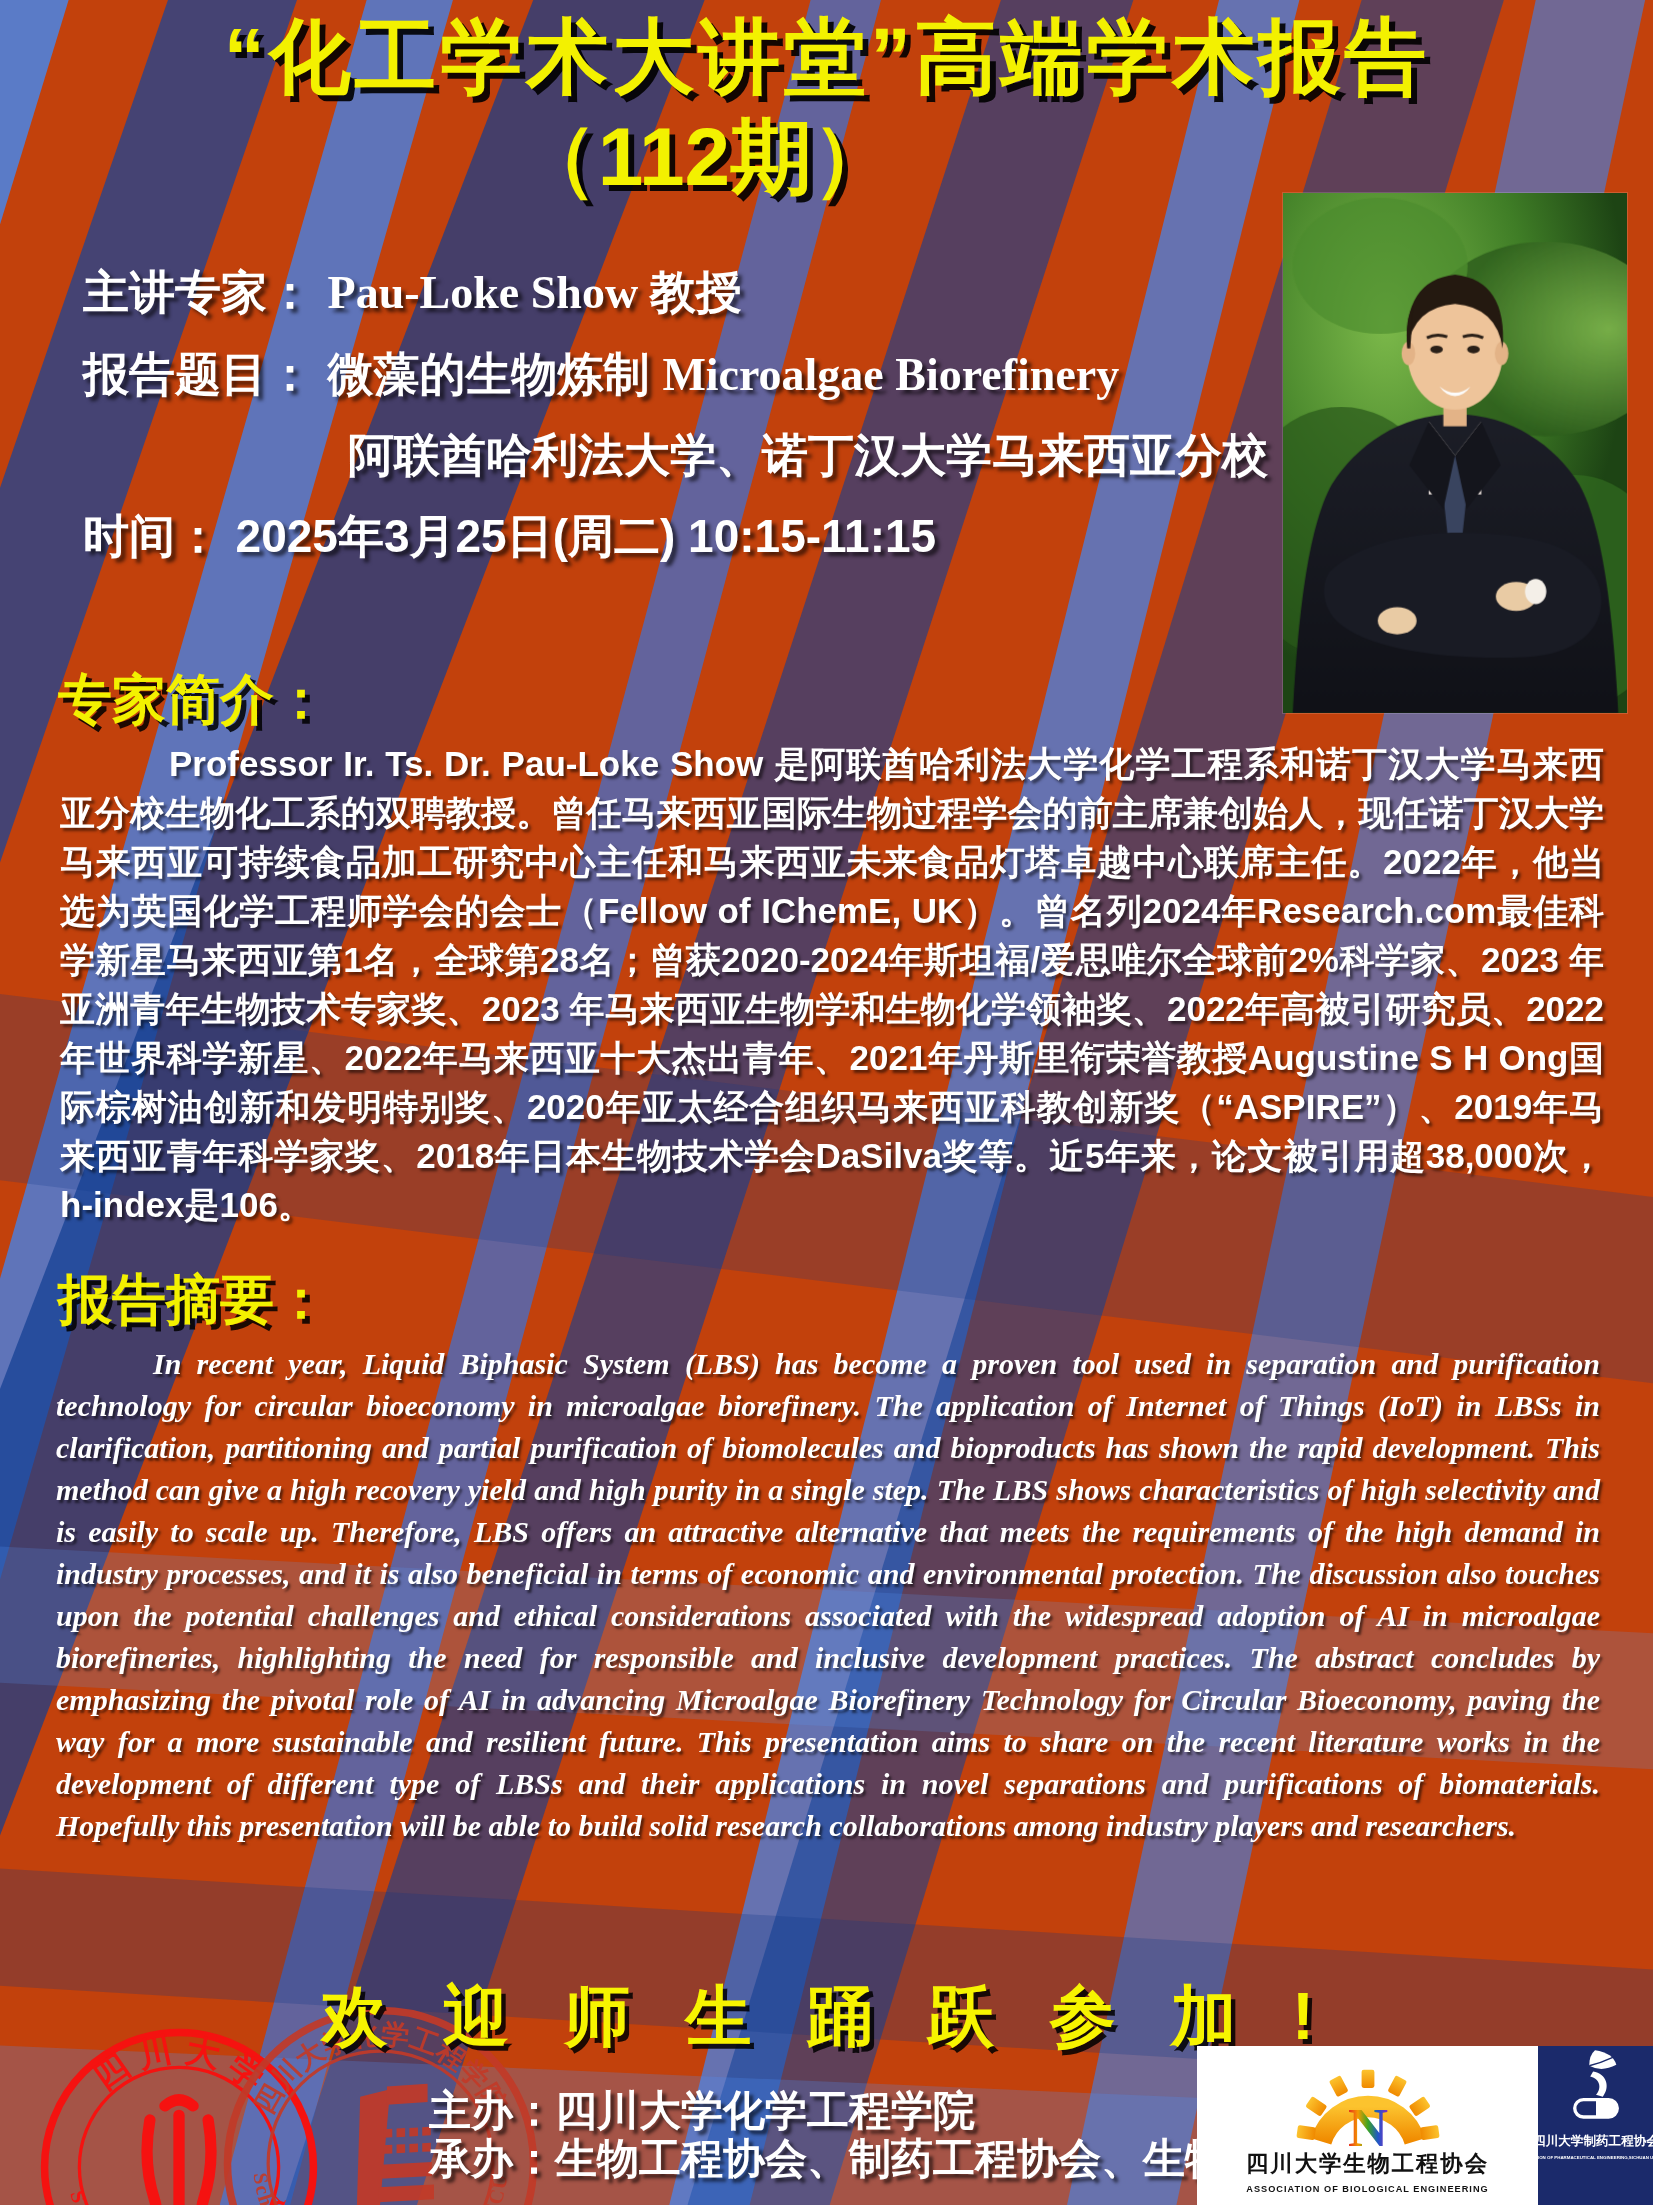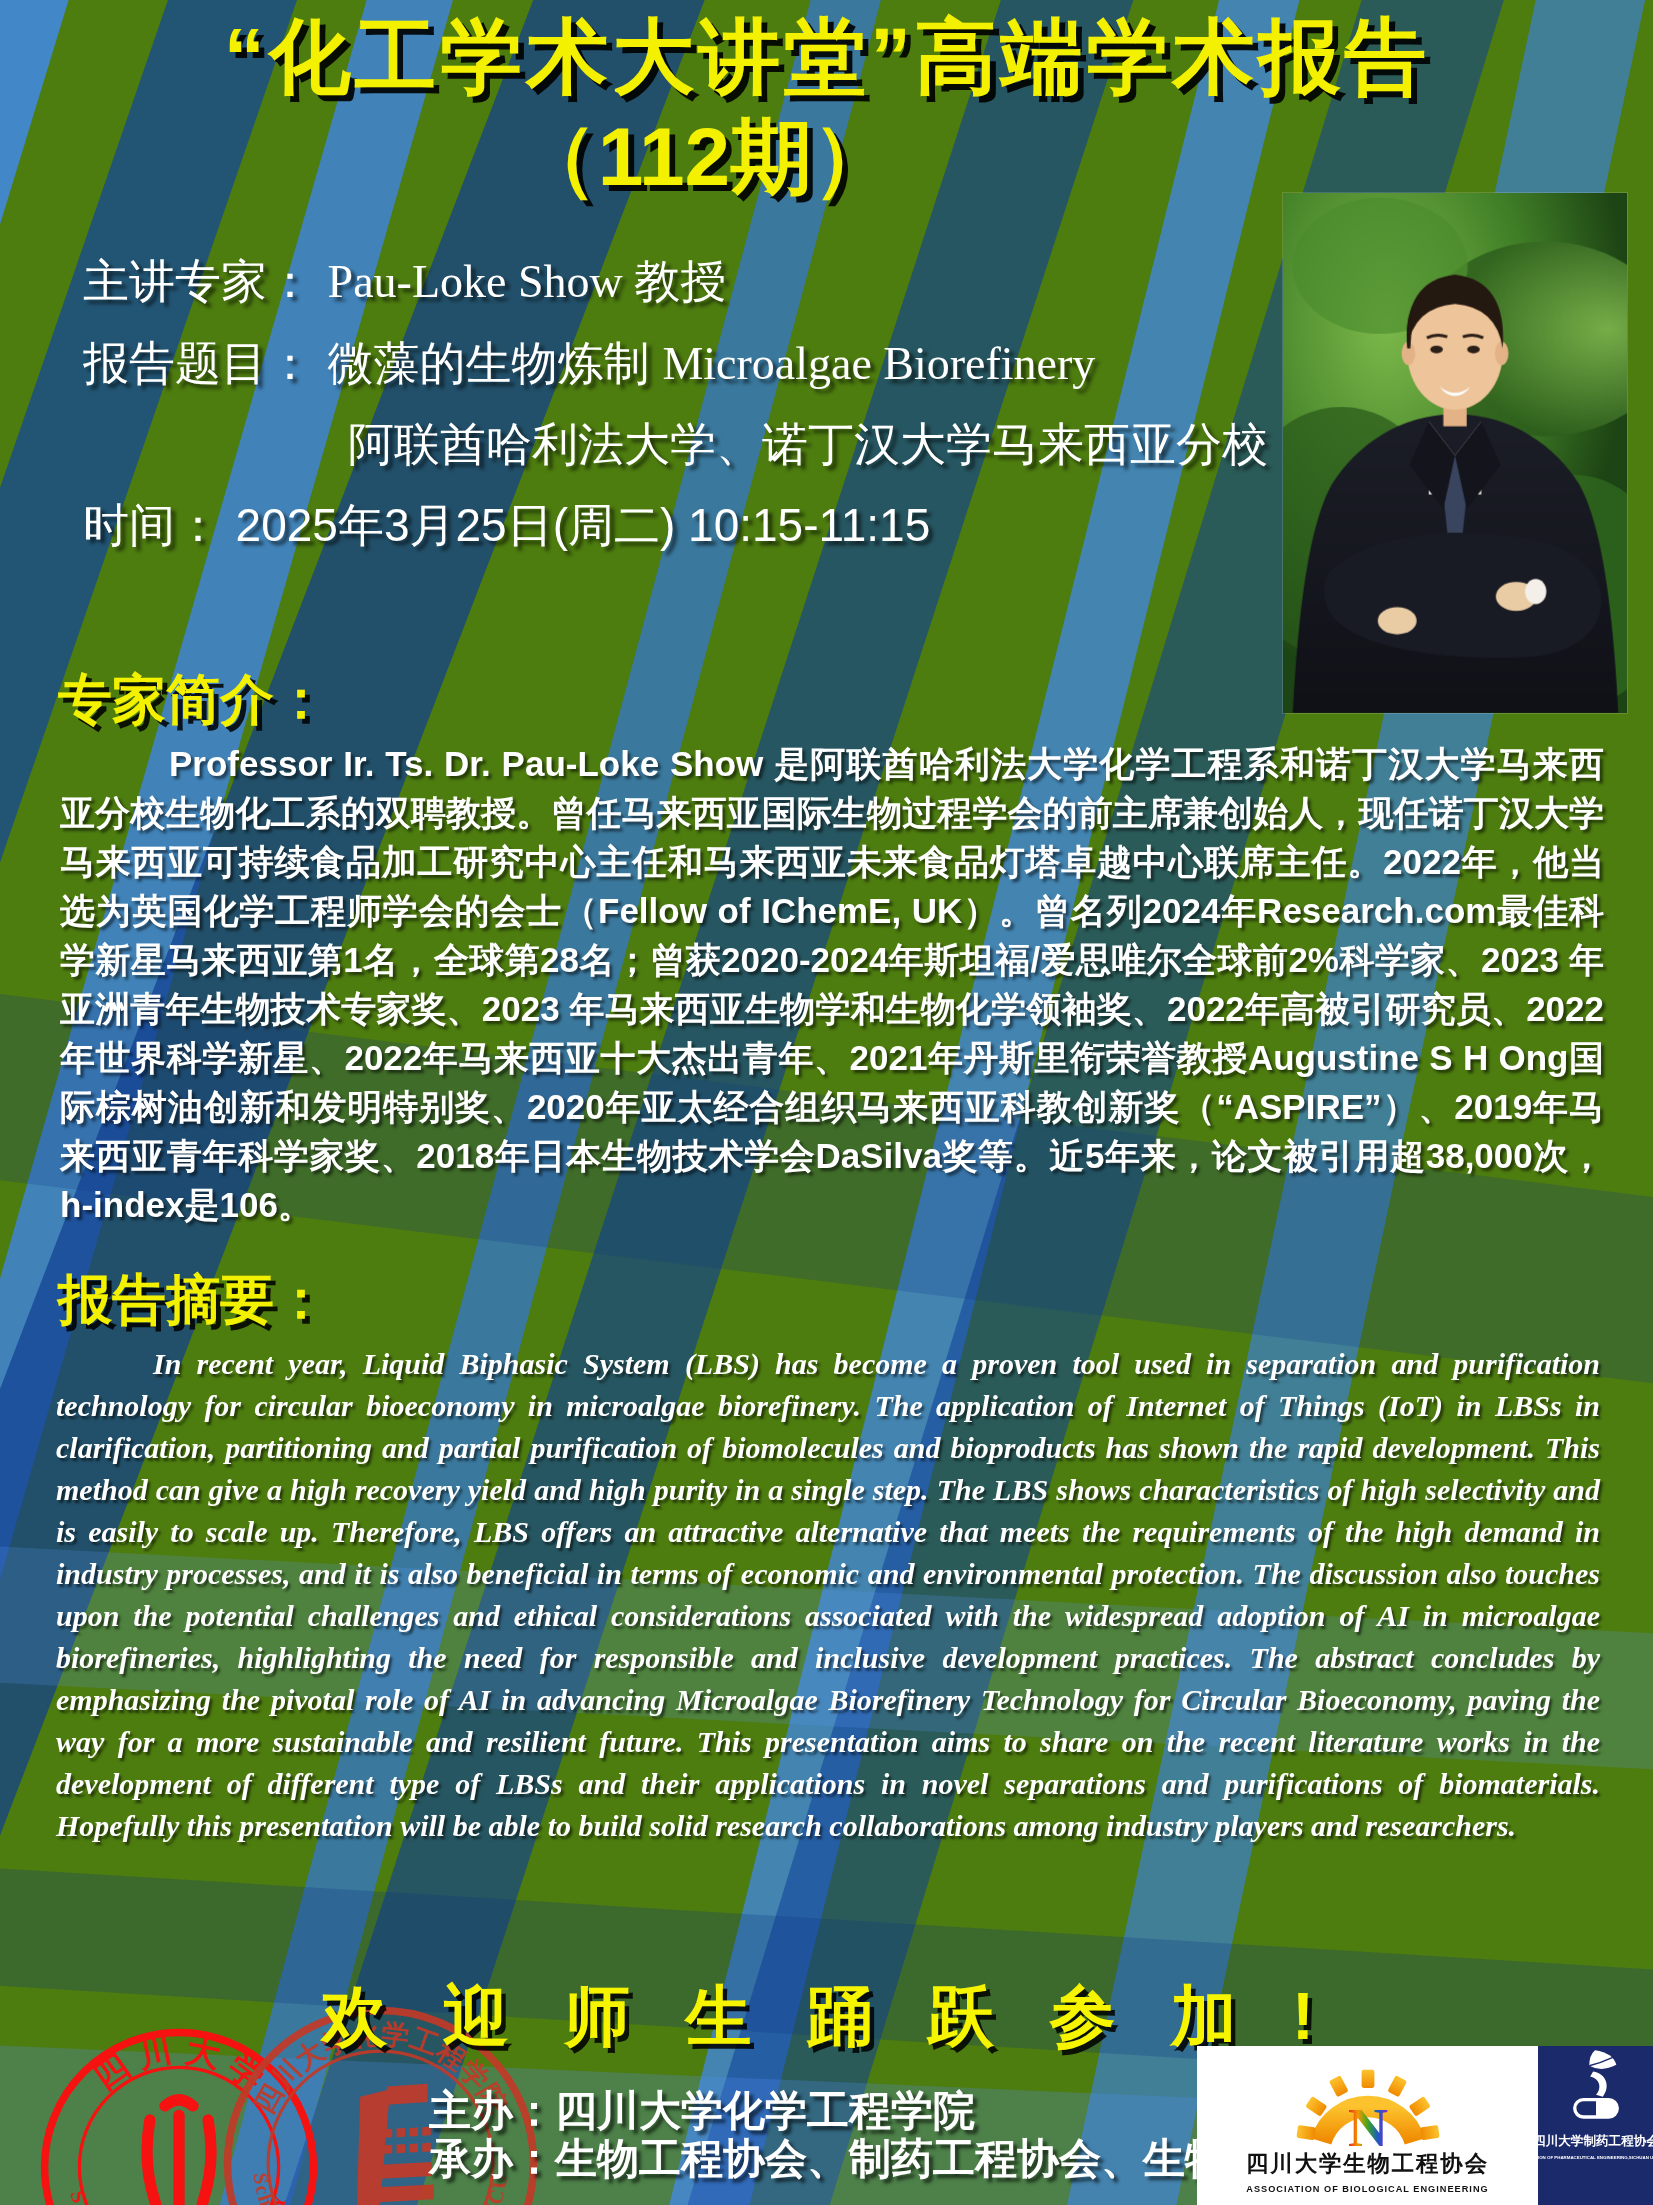--- a/index.html
+++ b/index.html
@@ -1,38 +1,38 @@
 <!DOCTYPE html>
 <html style="font-size:7.8px"><head>
 <meta charset="utf-8">
 <style>
   html,body{margin:0;padding:0;background:#0a2a66;}
   .poster{
     position:relative;width:1654px;height:2205px;overflow:hidden;
-    background:#4d7c0f;
+    background:#c2410c;
     font-family:"Liberation Sans",sans-serif;
   }
   
   .rays{position:absolute;inset:0;z-index:0;}
   .ray{position:absolute;top:-292px;height:3598px;transform-origin:50% 0;}
   .band{position:absolute;left:-146px;width:2139px;}
   
   .title1{
     position:absolute;top:2.9px;left:0;width:100%;text-align:center;
     font-size:82px;font-weight:bold;color:#f3f100;letter-spacing:3.9px;
     text-shadow:5.8px 6.3px 0 rgba(0,0,0,.9);z-index:3;margin:0;white-space:nowrap;
   }
   .title2{
     position:absolute;top:103px;left:0;width:100%;text-align:center;
     font-size:82px;font-weight:bold;color:#f3f100;
     text-shadow:5.8px 6.3px 0 rgba(0,0,0,.9);z-index:3;margin:0;
     transform:translateX(-122px);
   }
   
-  .info{position:absolute;left:83px;top:256px;z-index:3;color:#fff;font-weight:normal;}
+  .info{position:absolute;left:83px;top:267px;z-index:3;color:#fff;font-weight:bold;}
   .irow{font-size:46px;line-height:1.1;margin-bottom:30px;white-space:nowrap;
         text-shadow:4.4px 4.4px 3.9px rgba(0,0,0,.6);}
   .irow .lbl{margin-right:14.6px;}
   .indent{padding-left:265px;}
   .latin{font-family:"Liberation Serif",serif;}
   
   .photo{position:absolute;left:1283px;top:193px;width:344px;height:520px;margin:0;
          z-index:2;box-shadow:0 0 0 1px rgba(255,255,255,.15);}
   .photo svg{display:block;width:100%;height:100%;}
   

